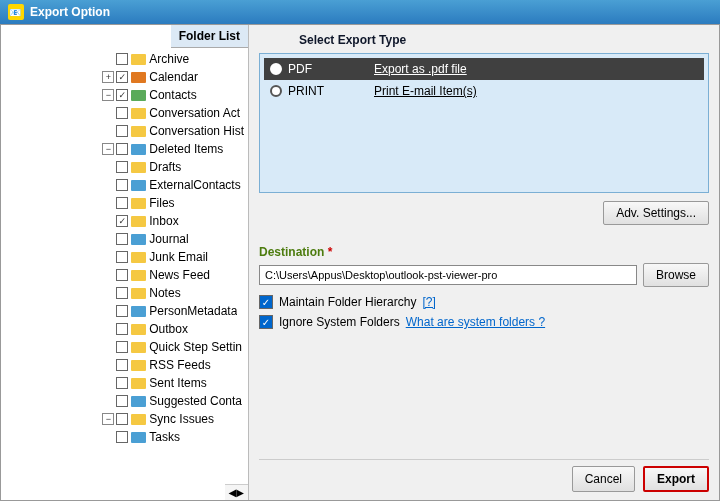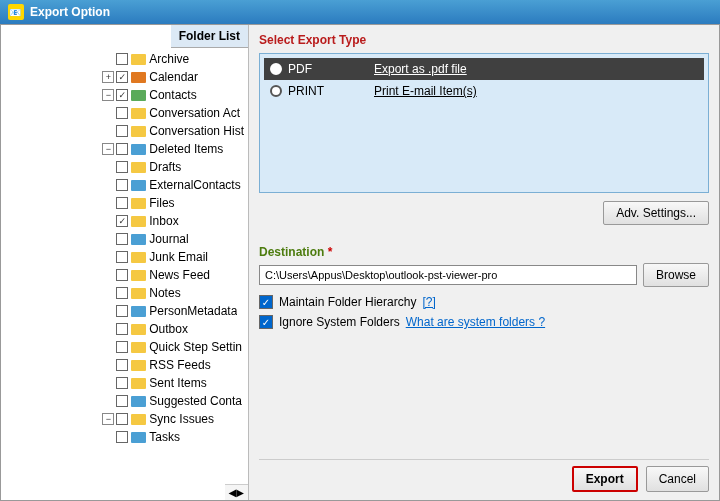--- a/index.html
+++ b/index.html
@@ -75,21 +75,22 @@
       flex: 1;
       display: flex;
       flex-direction: column;
       padding: 8px 10px;
       background: #f0f0f0;
     }
     .section-title {
       font-weight: bold;
       font-size: 12px;
       margin-bottom: 6px;
-      color: #b91c1c;
+      color: #0f172a;
+      margin-left: 40px;
     }
     .export-type-box {
       background: #d8eaf8;
       border: 1px solid #7bafd4;
       padding: 4px;
       margin-bottom: 8px;
       min-height: 140px;
     }
     .radio-row {
       display: flex;
@@ -347,17 +348,17 @@
           <span class="help-link">[?]</span>
         </div>
         <div class="option-row">
           <span class="check-box checked"></span>
           <span>Ignore System Folders</span>
           <span class="help-link">What are system folders ?</span>
         </div>
       </div>
 
     <div class="bottom-bar">
+      <button class="btn">Cancel</button>
       <button class="btn export-btn">Export</button>
-      <button class="btn">Cancel</button>
     </div>
   </div>
 </div>
 
 </body></html>

